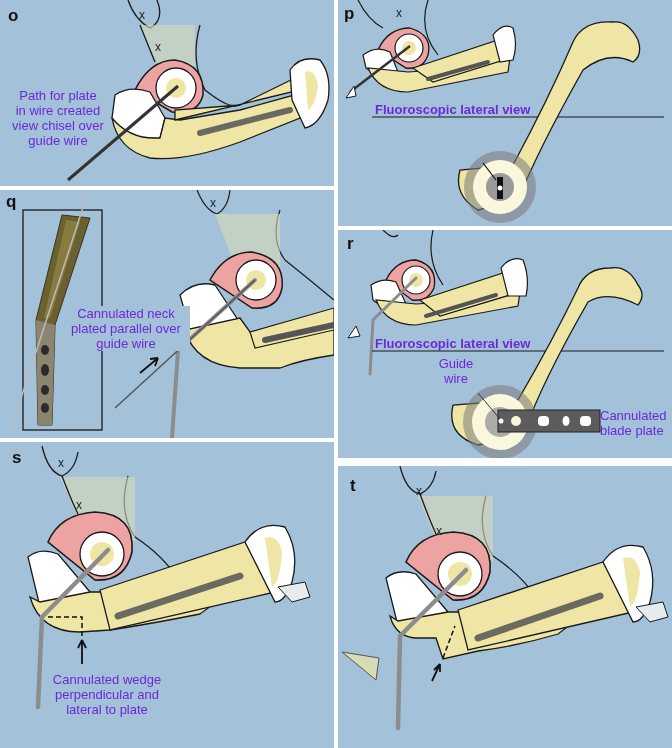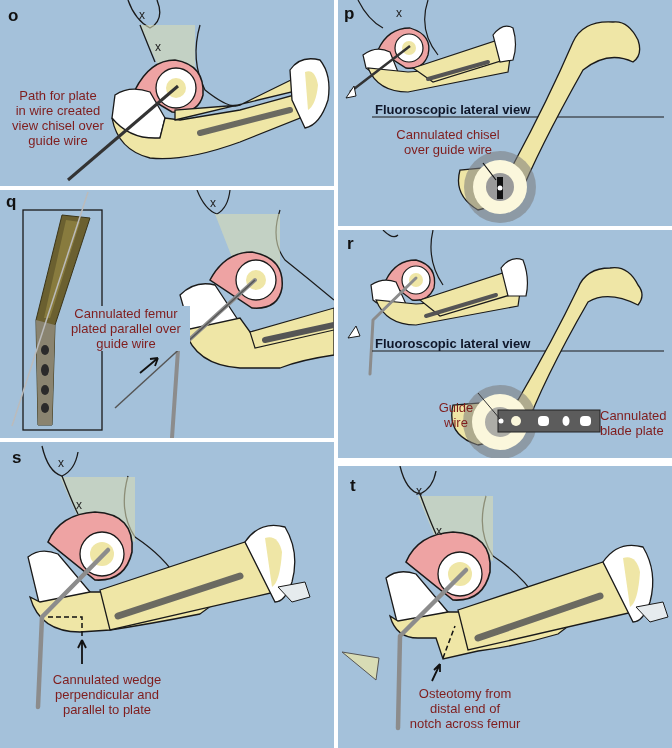--- a/index.html
+++ b/index.html
@@ -1,21 +1,21 @@
 <!DOCTYPE html>
 <html><head>
 <meta charset="utf-8">
 <style>
   html, body { margin:0; padding:0; background:#ffffff; }
   body { width:672px; height:748px; position:relative; overflow:hidden; font-family:"Liberation Sans", sans-serif; }
   .panel { position:absolute; background:#a4c1da; overflow:hidden; }
   .panel svg { position:absolute; left:0; top:0; }
   .panel-letter { position:absolute; font-weight:bold; font-size:17px; color:#111; font-family:"Liberation Sans", sans-serif; }
-  .lbl { position:absolute; font-size:13px; line-height:15px; color:#7f1d1d; text-align:center; font-family:"Liberation Sans", sans-serif; }
-  .view-title { position:absolute; font-size:13px; font-weight:bold; color:#0f172a; font-family:"Liberation Sans", sans-serif; }
+  .lbl { position:absolute; font-size:13px; line-height:15px; color:#6d28d9; text-align:center; font-family:"Liberation Sans", sans-serif; }
+  .view-title { position:absolute; font-size:13px; font-weight:bold; color:#6d28d9; font-family:"Liberation Sans", sans-serif; }
   .xmark { position:absolute; font-size:12px; color:#222; font-family:"Liberation Sans", sans-serif; }
 </style>
 </head>
 <body>
 
 <div class="panel" style="left:0;top:0;width:334px;height:186px;">
   <svg width="334" height="186">
     <path d="M128 0 Q135 20 150 28 Q165 20 157 0" fill="none" stroke="#1a1a1a" stroke-width="1.3"></path>
     <path d="M140 25 L195 25 L195 70 L160 70 Z" fill="#d8dcb5" opacity="0.6"></path>
     <path d="M140 25 Q150 50 155 62" fill="none" stroke="#1a1a1a" stroke-width="1.3"></path>
@@ -60,24 +60,20 @@
     <circle cx="162" cy="187" r="36" fill="#7a7a7a" opacity="0.55"></circle>
     <circle cx="162" cy="187" r="27" fill="#fbf7dc"></circle>
     <circle cx="162" cy="187" r="14" fill="#9a9a9a"></circle>
     <rect x="159" y="177" width="6" height="22" fill="#111"></rect>
     <circle cx="162" cy="188" r="2.5" fill="#fff"></circle>
     <line x1="145" y1="163" x2="158" y2="180" stroke="#111" stroke-width="1.2"></line>
   </svg>
   <div class="panel-letter" style="left:6px;top:4px;">p</div>
   <div class="xmark" style="left:58px;top:6px;">x</div>
   <div class="view-title" style="left:37px;top:102px;">Fluoroscopic lateral view</div>
-  <div class="lbl" style="left:50px;top:127px;width:120px;">
-    <div>Cannulated chisel</div>
-    <div>over guide wire</div>
-  </div>
 </div>
 
 <div class="panel" style="left:0;top:190px;width:334px;height:248px;">
   <svg width="334" height="248">
     <rect x="23" y="20" width="79" height="220" fill="none" stroke="#1a1a1a" stroke-width="1.3"></rect>
     <path d="M62 25 L90 28 L55 135 L52 235 L38 235 L36 130 Z" fill="#6b6030" stroke="#3a3418" stroke-width="1"></path>
     <path d="M66 30 L80 32 L50 128 L44 128 Z" fill="#948845" opacity="0.7"></path>
     <path d="M36 130 L55 135 L52 235 L38 235 Z" fill="#8a8470"></path>
     <ellipse cx="45" cy="160" rx="4" ry="5" fill="#2a2a2a"></ellipse>
     <ellipse cx="45" cy="180" rx="4" ry="6" fill="#2a2a2a"></ellipse>
@@ -93,21 +89,21 @@
     <path d="M265 150 L334 135" stroke="#555" stroke-width="6" stroke-linecap="round"></path>
     <circle cx="256" cy="90" r="20" fill="#ffffff" stroke="#1a1a1a" stroke-width="1.3"></circle>
     <circle cx="256" cy="90" r="10" fill="#efe6a6"></circle>
     <path d="M255 90 L178 160 L172 248" fill="none" stroke="#8c8c8c" stroke-width="4" stroke-linecap="round" stroke-linejoin="round"></path>
     <line x1="115" y1="218" x2="255" y2="90" stroke="#555" stroke-width="1.5"></line>
     <path d="M140 183 L158 168 M158 168 L150 169 M158 168 L155 176" stroke="#111" stroke-width="1.8" fill="none"></path>
   </svg>
   <div class="panel-letter" style="left:6px;top:2px;">q</div>
   <div class="xmark" style="left:210px;top:6px;">x</div>
   <div class="lbl" style="left:62px;top:116px;width:128px;background:#a4c1da;">
-    <div>Cannulated femur</div>
+    <div>Cannulated neck</div>
     <div>plated parallel over</div>
     <div>guide wire</div>
   </div>
 </div>
 
 <div class="panel" style="left:338px;top:230px;width:334px;height:228px;">
   <svg width="334" height="228">
     <path d="M45 0 Q55 10 60 5 M95 0 Q88 30 105 55" fill="none" stroke="#1a1a1a" stroke-width="1.2"></path>
     <path d="M48 50 Q58 30 78 30 Q100 36 96 58 Q90 72 74 70 Z" fill="#eea3a3" stroke="#1a1a1a" stroke-width="1.3"></path>
     <path d="M33 55 Q45 47 58 52 L68 74 Q45 80 35 70 Z" fill="#ffffff" stroke="#1a1a1a" stroke-width="1.2"></path>
@@ -127,21 +123,21 @@
     <rect x="160" y="180" width="102" height="22" fill="#5c5c5c" stroke="#222" stroke-width="1"></rect>
     <circle cx="163" cy="191" r="2.5" fill="#fff"></circle>
     <circle cx="178" cy="191" r="5" fill="#fbf7dc"></circle>
     <rect x="200" y="186" width="11" height="10" rx="4" fill="#ffffff"></rect>
     <ellipse cx="228" cy="191" rx="3.5" ry="5" fill="#ffffff"></ellipse>
     <rect x="242" y="186" width="11" height="10" rx="4" fill="#ffffff"></rect>
     <line x1="140" y1="163" x2="162" y2="189" stroke="#333" stroke-width="1"></line>
   </svg>
   <div class="panel-letter" style="left:9px;top:4px;">r</div>
   <div class="view-title" style="left:37px;top:106px;">Fluoroscopic lateral view</div>
-  <div class="lbl" style="left:88px;top:126px;width:60px;margin-top:44px;">
+  <div class="lbl" style="left:88px;top:126px;width:60px;">
     <div>Guide</div>
     <div>wire</div>
   </div>
   <div class="lbl" style="left:262px;top:178px;width:74px;text-align:left;">
     <div>Cannulated</div>
     <div>blade plate</div>
   </div>
 </div>
 
 <div class="panel" style="left:0;top:442px;width:334px;height:306px;">
@@ -162,21 +158,21 @@
     <path d="M48 175 L82 175 L82 194" fill="none" stroke="#111" stroke-width="1.5" stroke-dasharray="5,3"></path>
     <path d="M108 108 L42 175 L38 265" fill="none" stroke="#8c8c8c" stroke-width="4.5" stroke-linecap="round" stroke-linejoin="round"></path>
     <path d="M82 222 L82 198 M82 198 L78 206 M82 198 L86 206" stroke="#111" stroke-width="1.8" fill="none"></path>
   </svg>
   <div class="panel-letter" style="left:12px;top:6px;">s</div>
   <div class="xmark" style="left:58px;top:14px;">x</div>
   <div class="xmark" style="left:76px;top:56px;">x</div>
   <div class="lbl" style="left:42px;top:230px;width:130px;">
     <div>Cannulated wedge</div>
     <div>perpendicular and</div>
-    <div>parallel to plate</div>
+    <div>lateral to plate</div>
   </div>
 </div>
 
 <div class="panel" style="left:338px;top:466px;width:334px;height:282px;">
   <svg width="334" height="282">
     <path d="M62 0 Q68 25 82 28 Q95 22 98 5 M148 30 Q138 65 155 90 Q185 110 198 132" fill="none" stroke="#1a1a1a" stroke-width="1.3"></path>
     <path d="M80 30 L155 30 L155 95 L100 78 Z" fill="#d8dcb5" opacity="0.6"></path>
     <path d="M82 28 Q92 55 98 68" fill="none" stroke="#1a1a1a" stroke-width="1.3"></path>
     <path d="M68 96 Q80 68 115 66 Q155 68 152 106 Q145 136 115 134 Z" fill="#eea3a3" stroke="#1a1a1a" stroke-width="1.6"></path>
     <path d="M48 112 Q60 102 78 108 L110 146 L60 160 Z" fill="#ffffff" stroke="#1a1a1a" stroke-width="1.3"></path>
@@ -189,18 +185,13 @@
     <circle cx="122" cy="108" r="22" fill="#ffffff" stroke="#1a1a1a" stroke-width="1.3"></circle>
     <circle cx="122" cy="108" r="12" fill="#efe6a6"></circle>
     <line x1="105" y1="192" x2="117" y2="160" stroke="#111" stroke-width="1.5" stroke-dasharray="5,3"></line>
     <path d="M4 186 L41 192 L38 214 Z" fill="#d8dcb5" stroke="#555" stroke-width="1"></path>
     <path d="M128 104 L62 170 L60 262" fill="none" stroke="#8c8c8c" stroke-width="4.5" stroke-linecap="round" stroke-linejoin="round"></path>
     <path d="M94 215 L102 198 M102 198 L96 204 M102 198 L102 206" stroke="#111" stroke-width="1.8" fill="none"></path>
   </svg>
   <div class="panel-letter" style="left:12px;top:10px;">t</div>
   <div class="xmark" style="left:78px;top:18px;">x</div>
   <div class="xmark" style="left:98px;top:58px;">x</div>
-  <div class="lbl" style="left:62px;top:220px;width:130px;">
-    <div>Osteotomy from</div>
-    <div>distal end of</div>
-    <div>notch across femur</div>
-  </div>
 </div>
 
 </body></html>

